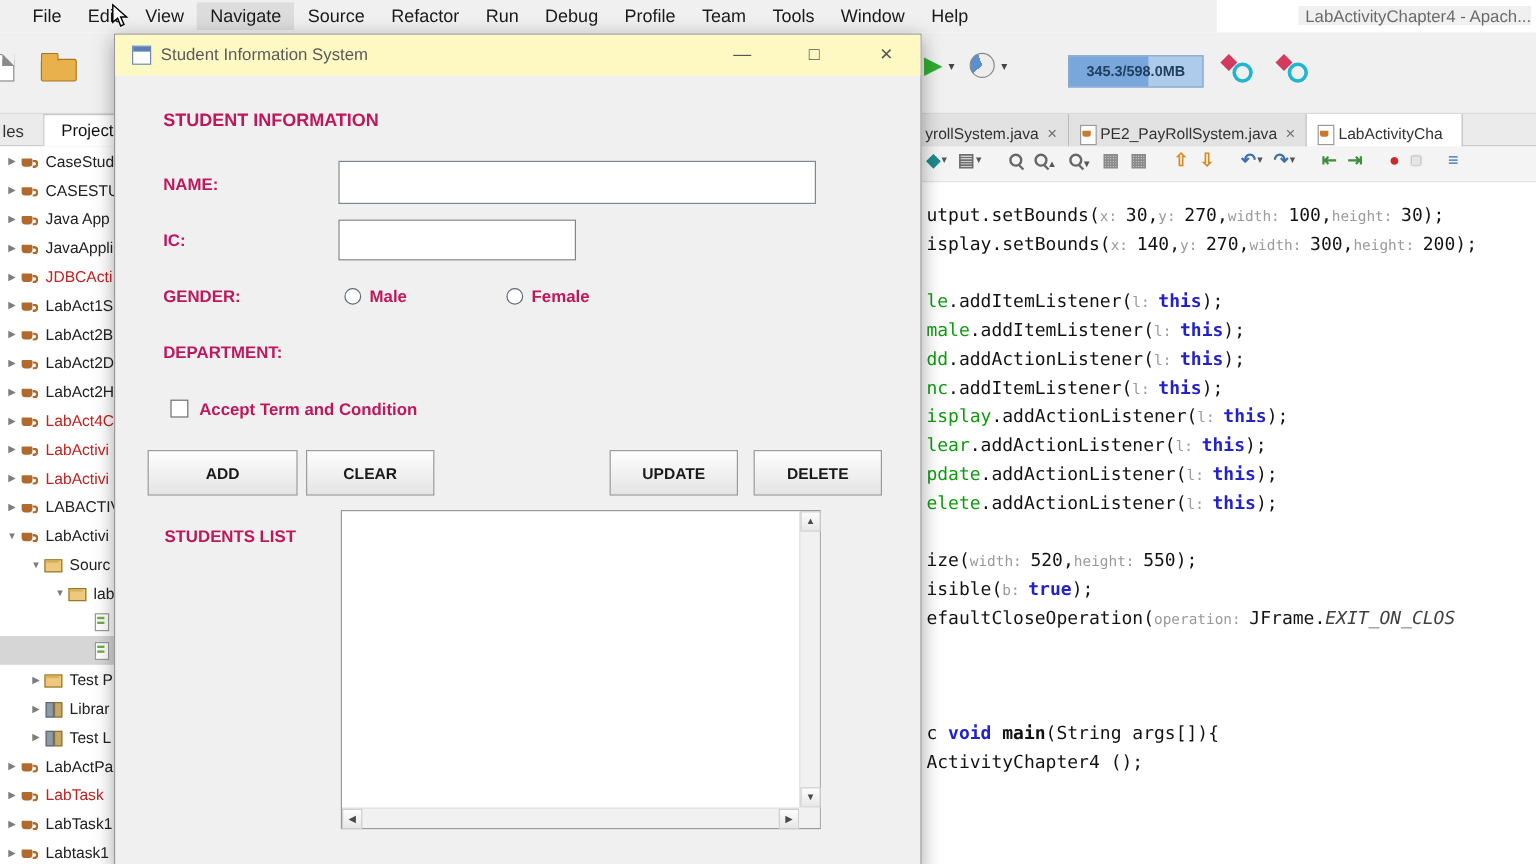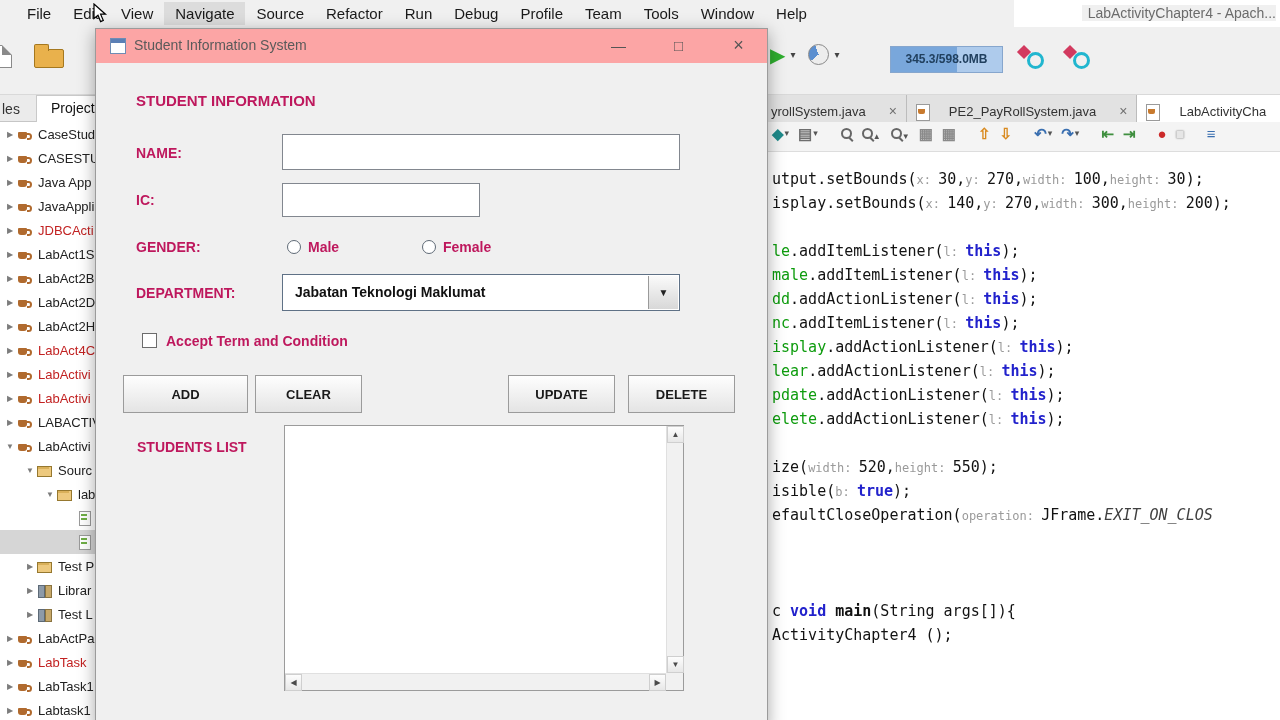--- a/index.html
+++ b/index.html
@@ -30,21 +30,21 @@
   .prof-icon{position:absolute;width:30px;height:26px;top:17px;}
   .prof-icon::before{content:"";position:absolute;left:3px;top:3px;width:10px;height:10px;background:#d23a5f;transform:rotate(45deg);}
   .prof-icon::after{content:"";position:absolute;right:2px;bottom:1px;width:11px;height:11px;border:3px solid #21b6cf;border-radius:50%;}
   .p1{left:1016px;} .p2{left:1062px;}
 
   
   .tabstrip{position:absolute;left:0;top:95px;width:1280px;height:27px;background:#ebebeb;border-bottom:1px solid #c6c6c6;z-index:1;}
   .lp-files{position:absolute;left:2px;top:6px;font-size:14px;color:#333;}
   .lp-tab-sel{position:absolute;left:36px;top:0;height:27px;padding:4px 14px;background:#fff;border:1px solid #c9c9c9;border-bottom:none;font-size:14px;color:#111;}
   .ed-tabs{position:absolute;left:762px;top:0;height:27px;display:flex;}
-  .ed-tab{display:flex;align-items:center;gap:21px;padding:16px 9px;font-size:13px;color:#333;background:#e2e2e2;border-right:1px solid #bcbcbc;height:27px;white-space:nowrap;}
+  .ed-tab{display:flex;align-items:center;gap:5px;padding:16px 9px;font-size:13px;color:#333;background:#e2e2e2;border-right:1px solid #bcbcbc;height:27px;white-space:nowrap;}
   .ed-tab.sel{background:#fff;}
   .tab-label{white-space:nowrap;}
   .tab-close{color:#707070;font-size:14px;margin-left:2px;}
   .tab-ico{width:12px;height:15px;position:relative;flex:0 0 12px;}
   .tab-ico::before{content:"";position:absolute;left:0;top:0;width:12px;height:15px;background:#fff;border:1px solid #9a9a9a;}
   .tab-ico::after{content:"";position:absolute;left:2px;top:5px;width:7px;height:5px;background:#c87a2e;border-radius:0 0 2px 2px;}
 
   
   .tree{position:absolute;left:0;top:122px;width:240px;bottom:0;background:#fff;z-index:1;}
   .tree-row{height:24px;display:flex;align-items:center;font-size:13px;color:#222;}
@@ -90,21 +90,21 @@
   .seg-p{color:#121212;}
   .seg-f{color:#0e9c0e;}
   .seg-k{color:#2222cc;font-weight:bold;}
   .seg-h{color:#9a9a9a;font-size:12px;}
   .seg-c{color:#404040;font-style:italic;}
   .seg-b{font-weight:bold;color:#121212;}
 
   
   .dialog{position:absolute;left:95px;top:28px;width:673px;height:700px;background:#f0f0f0;border:1px solid #9b9b9b;
           box-shadow:0 4px 16px rgba(0,0,0,.35);z-index:50;}
-  .dlg-titlebar{position:absolute;left:0;top:0;right:0;height:34px;background:#fca5a5;}
+  .dlg-titlebar{position:absolute;left:0;top:0;right:0;height:34px;background:#fef9c3;}
   .dlg-icon{position:absolute;left:14px;top:9px;width:16px;height:16px;background:#fff;border:1px solid #6f8cb4;}
   .dlg-icon::before{content:"";position:absolute;left:0;top:0;right:0;height:4px;background:#5b7fb5;}
   .dlg-title{position:absolute;left:38px;top:8px;font-size:14px;color:#5a5a5a;white-space:nowrap;}
   .wb{position:absolute;top:0;width:45px;height:33px;display:flex;align-items:center;justify-content:center;color:#555;font-size:15px;}
   .wb-min{right:126px;} .wb-max{right:66px;} .wb-close{right:6px;font-size:18px;}
   .dlg-label{position:absolute;font-weight:bold;font-size:14px;color:#be185d;white-space:nowrap;}
   .dlg-header{left:40px;top:63px;font-size:15px;}
   .lbl-name{left:40px;top:116px;} .lbl-ic{left:40px;top:163px;}
   .lbl-gender{left:40px;top:210px;} .lbl-dept{left:40px;top:256px;}
   .lbl-male{left:212px;top:210px;} .lbl-female{left:347px;top:210px;}
@@ -479,24 +479,20 @@
     <span class="dlg-label lbl-ic">IC:</span>
     <input class="txt fld-ic" type="text" value="" style="">
 
     <span class="dlg-label lbl-gender">GENDER:</span>
     <span class="radio rad-male"></span>
     <span class="dlg-label lbl-male">Male</span>
     <span class="radio rad-female"></span>
     <span class="dlg-label lbl-female">Female</span>
 
     <span class="dlg-label lbl-dept">DEPARTMENT:</span>
-    <div class="combo">
-      <span class="combo-text">Jabatan Teknologi Maklumat</span>
-      <span class="combo-btn"></span>
-    </div>
 
     <span class="cbx"></span>
     <span class="dlg-label lbl-terms">Accept Term and Condition</span>
 
     <div class="btn-row">
 
         <button class="dlg-btn b1">ADD</button>
 
         <button class="dlg-btn b2">CLEAR</button>
 

